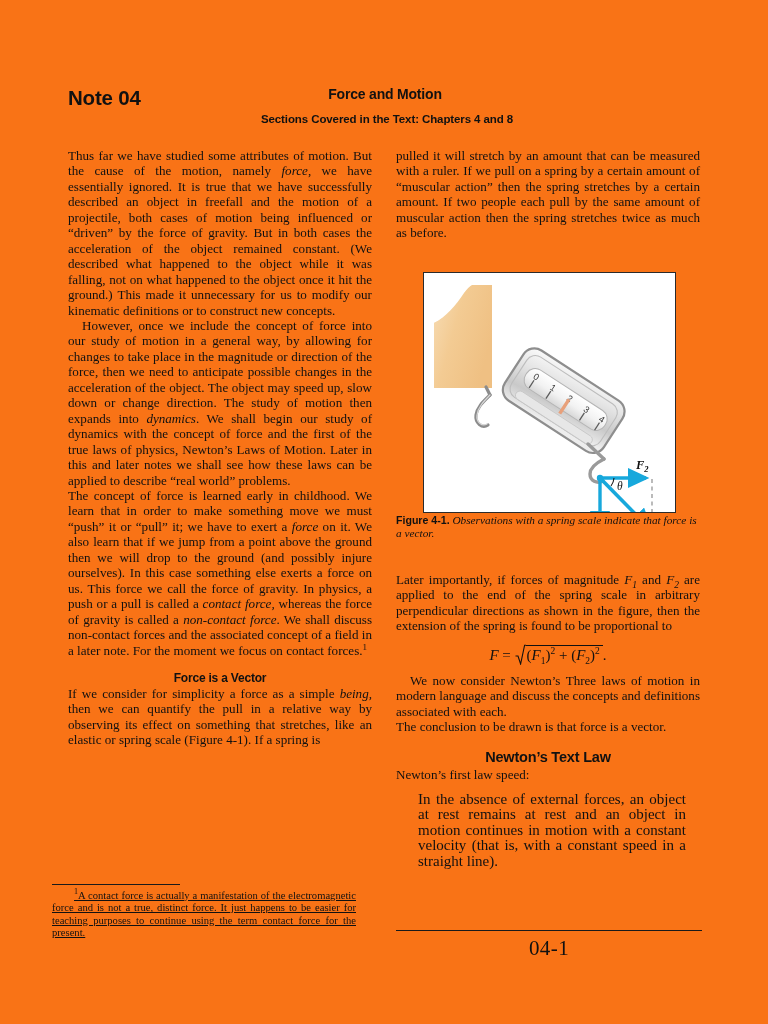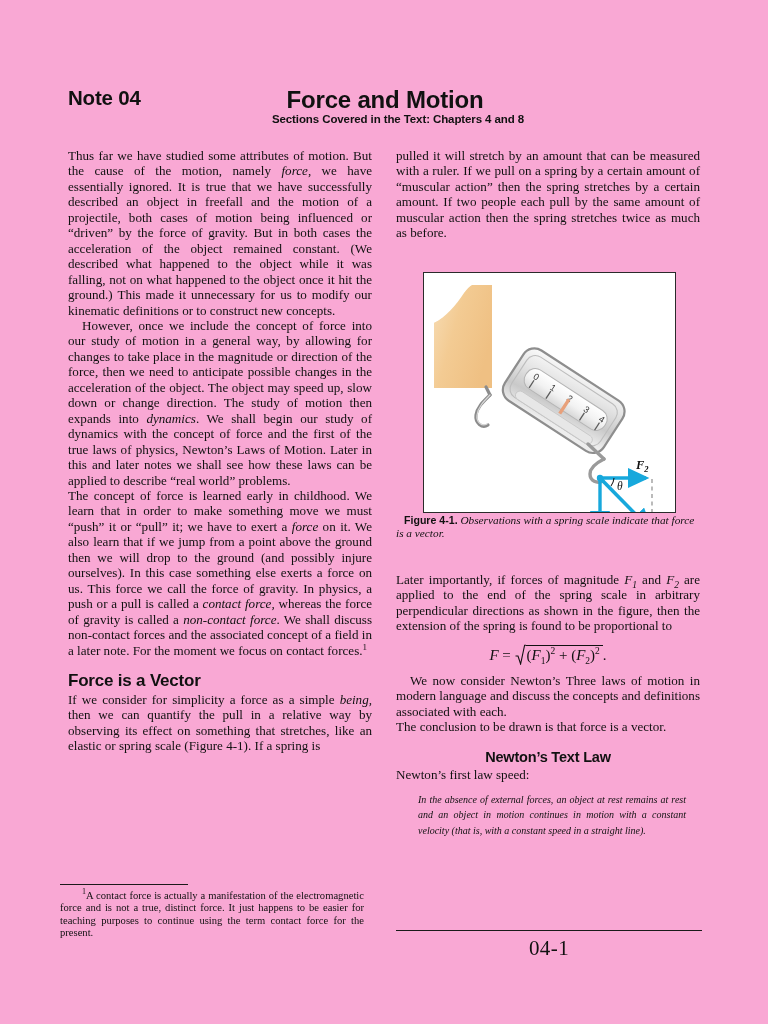--- a/index.html
+++ b/index.html
@@ -13,21 +13,21 @@
     font-family: "Liberation Serif", serif;
     color: #111111;
     overflow: hidden;
     position: relative;
   }
   .page {
     position: absolute;
     left: 0; top: 0;
     width: 768px;
     height: 1024px;
-    background: #f9a8d4;
+    background: #f97316;
   }
 
   
   .header {
     position: absolute;
     left: 68px;
     top: 86px;
     width: 634px;
     height: 50px;
   }
@@ -42,27 +42,27 @@
     color: #111;
   }
   .doc-title {
     position: absolute;
     left: 0;
     top: 0;
     width: 634px;
     text-align: center;
     font-family: "Liberation Sans", sans-serif;
     font-weight: bold;
-    font-size: 24px;
+    font-size: 14px;
     letter-spacing: -0.2px;
     color: #111;
   }
   .doc-subtitle {
     position: absolute;
-    left: 13px;
+    left: 2px;
     top: 27px;
     width: 634px;
     text-align: center;
     font-family: "Liberation Sans", sans-serif;
     font-weight: bold;
     font-size: 11.5px;
     letter-spacing: -0.1px;
     color: #111;
   }
 
@@ -90,35 +90,36 @@
     font-family: "Liberation Sans", sans-serif;
     font-weight: bold;
     font-size: 14.5px;
     text-align: center;
     margin: 14px 0 2px 0;
     letter-spacing: -0.2px;
   }
   h3.subsection {
     font-family: "Liberation Sans", sans-serif;
     font-weight: bold;
-    font-size: 17px;
-    text-align: left;
+    font-size: 12px;
+    text-align: center;
     margin: 13px 0 1px 0;
     letter-spacing: -0.2px;
   }
   i, em { font-style: italic; }
 
   sup.fn { font-size: 9px; vertical-align: super; line-height: 0; }
 
   
   .footnote-wrap {
     position: absolute;
-    left: 60px;
+    left: 52px;
     top: 884px;
     width: 304px;
+    text-decoration: underline;
   }
   .footnote-rule {
     width: 128px;
     height: 0;
     border-top: 1px solid #1a1a1a;
     margin: 0 0 5px 0;
   }
   .footnote-text {
     font-size: 10.6px;
     line-height: 12.3px;
@@ -150,21 +151,20 @@
     width: 306px;
     font-size: 11.3px;
     line-height: 13.4px;
     text-align: left;
   }
   .figure-caption .fignum {
     font-family: "Liberation Sans", sans-serif;
     font-weight: bold;
     font-size: 10.6px;
     font-style: normal;
-    margin-left: 8px;
   }
   .figure-caption .capbody { font-style: italic; }
 
   
   .equation {
     margin: 9px 0 9px 0;
     text-align: center;
     font-size: 15px;
     font-family: "Liberation Serif", serif;
   }
@@ -188,22 +188,21 @@
     border-top: 1.1px solid #111;
     padding: 1px 3px 0 1px;
   }
   .pow { font-size: 9.5px; vertical-align: super; line-height: 0; }
   .sub { font-size: 9.5px; vertical-align: sub; line-height: 0; }
 
   
   .quote {
     margin: 10px 0 0 22px;
     width: 268px;
-    font-style: italic;
-    font-size: 10px;
+    font-size: 15px;
     line-height: 15.4px;
     text-align: justify;
   }
 
   
   .footer {
     position: absolute;
     left: 396px;
     top: 930px;
     width: 306px;

